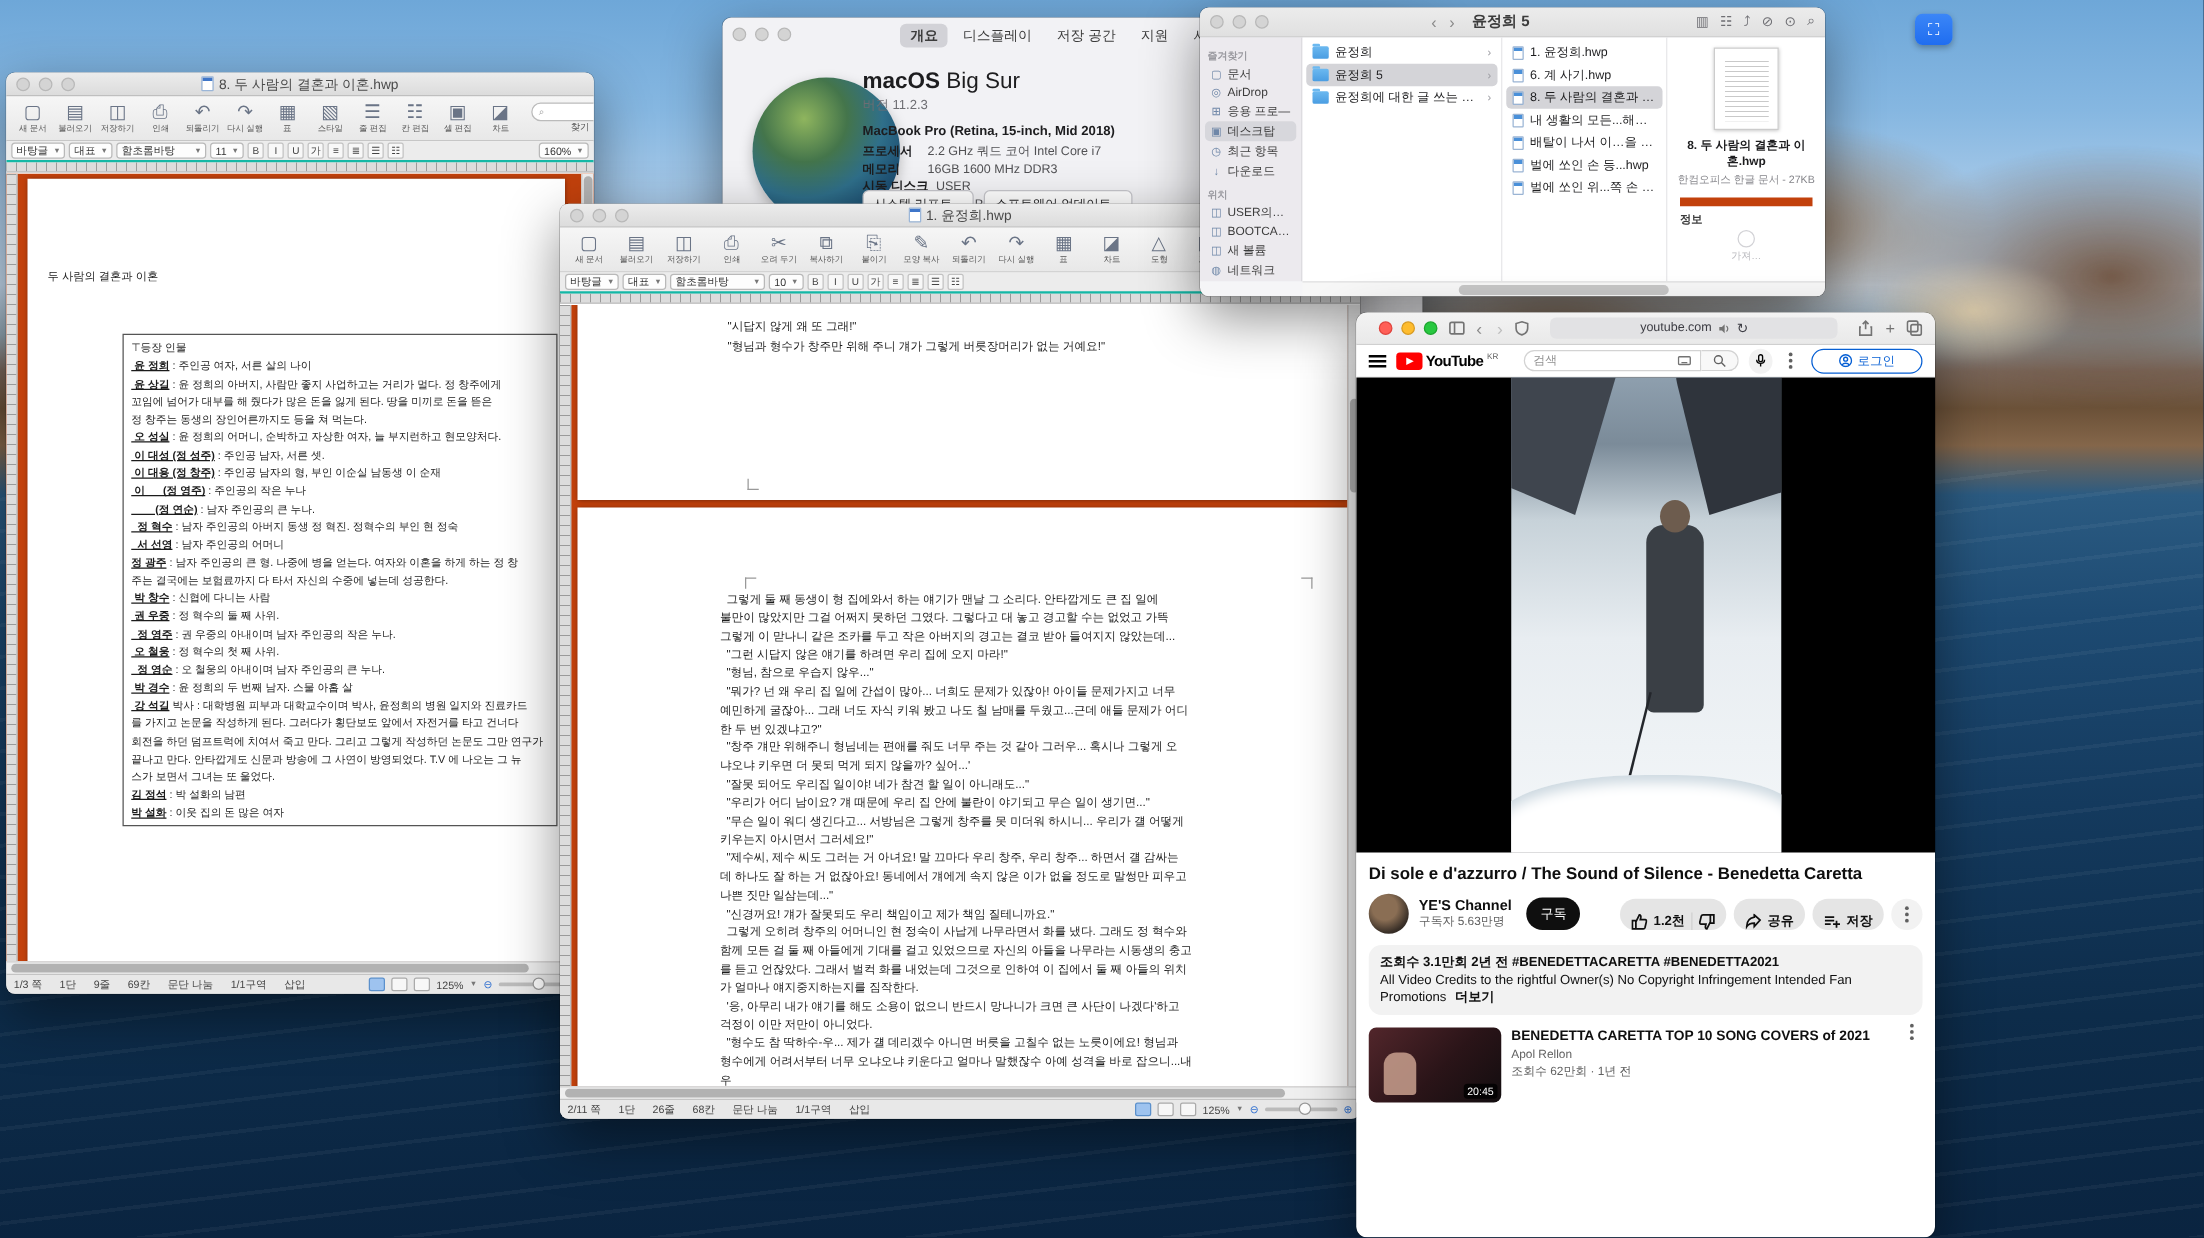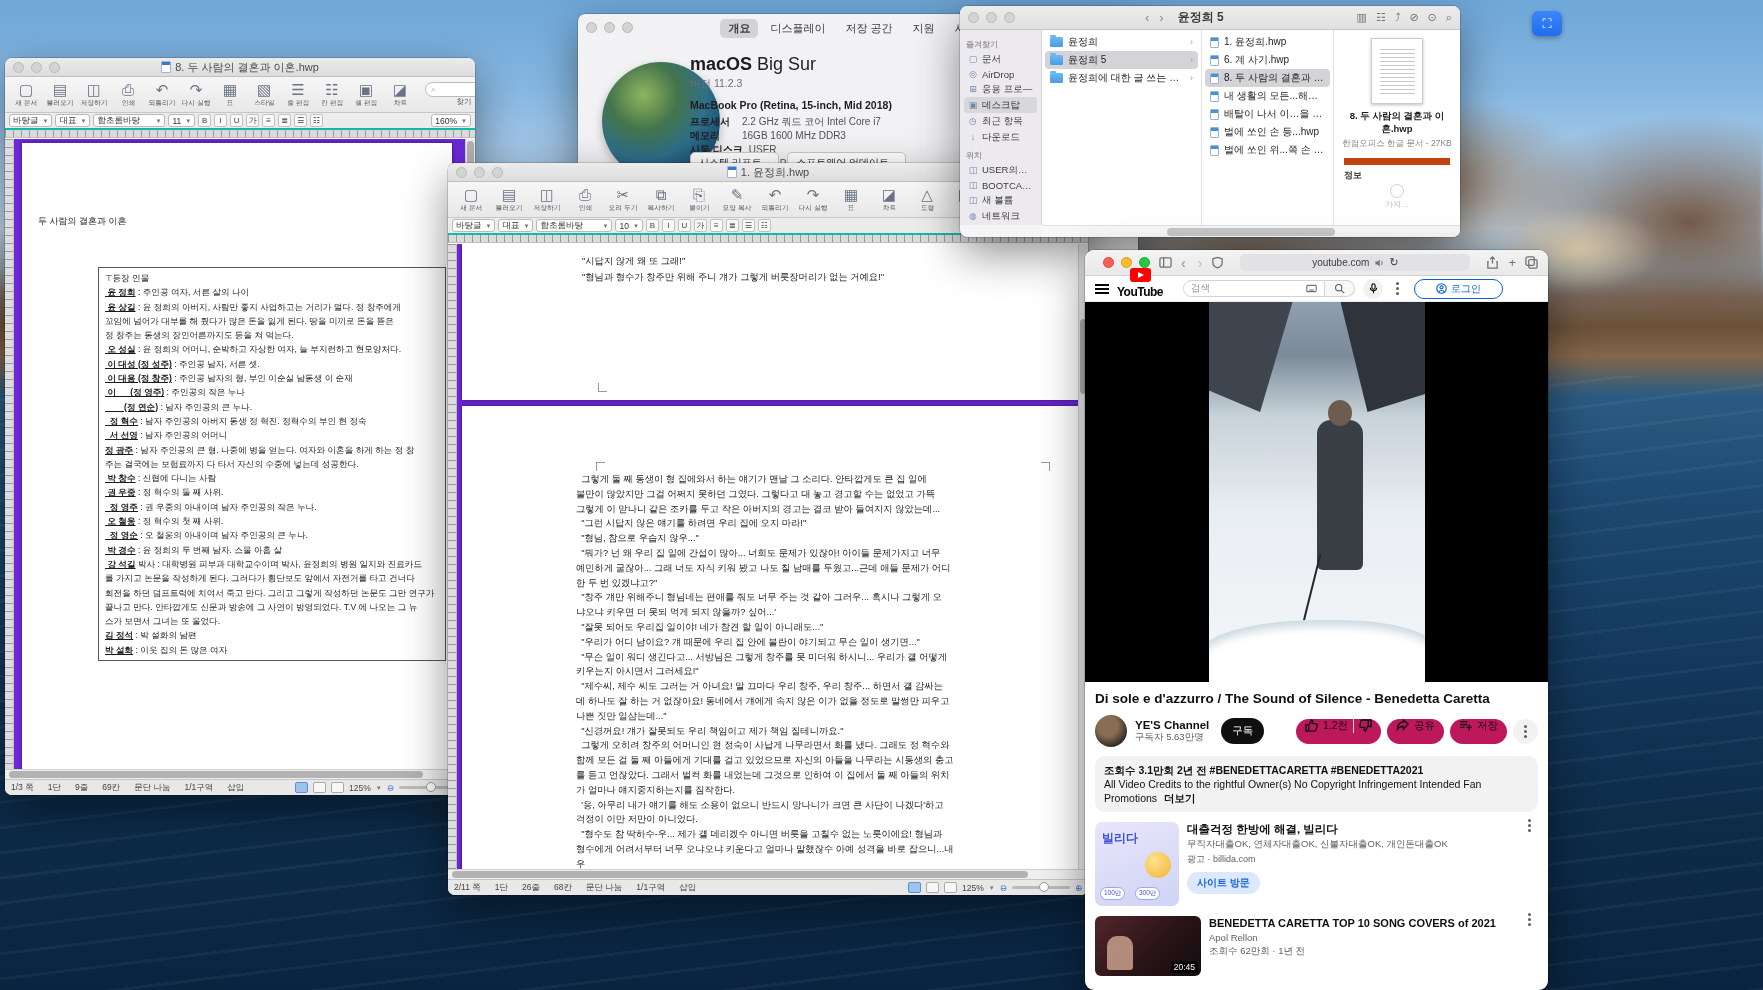--- a/index.html
+++ b/index.html
@@ -44,21 +44,21 @@
     gap:3px;padding:0 4px;font-size:8.5px;color:#333;overflow:hidden;}
   .dd{height:13px;background:#fdfdfd;border:1px solid #b9b9b9;border-radius:3px;display:flex;
     align-items:center;padding:0 3px;gap:4px;white-space:nowrap;}
   .dd .car{font-size:6px;color:#777;}
   .mini{width:13px;height:13px;border:1px solid #c2c2c2;border-radius:2px;background:#f8f8f8;
     display:flex;align-items:center;justify-content:center;font-size:8px;color:#444;}
   .ruler{height:8px;background:#dcdcdc;border-bottom:1px solid #bdbdbd;
     background-image:repeating-linear-gradient(90deg,#9a9a9a 0 1px,transparent 1px 8px);}
   .vruler{position:absolute;top:0;bottom:0;left:0;width:9px;background:#dcdcdc;border-right:1px solid #bdbdbd;
     background-image:repeating-linear-gradient(180deg,#9a9a9a 0 1px,transparent 1px 8px);}
-  .canvas{position:absolute;left:0;right:0;background:#6d28d9;overflow:hidden;}
+  .canvas{position:absolute;left:0;right:0;background:#c2410c;overflow:hidden;}
   .page{position:absolute;background:#fff;box-shadow:0 0 4px rgba(0,0,0,.5);}
   .vsb{position:absolute;top:0;bottom:0;right:0;width:10px;background:#efefef;border-left:1px solid #cfcfcf;}
   .vsb .th{position:absolute;left:1px;right:1px;border-radius:4px;background:#b2b2b2;}
   .hsb{height:10px;background:#efefef;border-top:1px solid #cfcfcf;position:relative;}
   .hsb .th{position:absolute;top:1px;bottom:1px;border-radius:4px;background:#b2b2b2;}
   .sbar{height:16px;background:#e8e8e8;border-top:1px solid #c4c4c4;display:flex;align-items:center;
     font-size:8.5px;color:#444;padding:0 6px;gap:14px;}
   .sbar .zctl{margin-left:auto;display:flex;align-items:center;gap:5px;}
   .vicon{width:13px;height:11px;border:1px solid #aaa;background:#f7f7f7;border-radius:2px;}
   .vicon.on{background:#9ec3ef;border-color:#5b90cc;}
@@ -120,21 +120,21 @@
   #safari{border-radius:9px;}
   .schrome{height:26px;background:linear-gradient(#f3f3f3,#e9e9e9);border-bottom:1px solid #cfcfcf;
     display:flex;align-items:center;padding:0 10px;gap:9px;color:#737373;}
   .schrome .nav{font-size:14px;color:#8a8a8a;display:flex;gap:12px;}
   .urlpill{margin:0 auto;width:230px;height:17px;background:#e2e2e4;border-radius:5px;display:flex;
     align-items:center;justify-content:center;font-size:10px;color:#3c3c43;gap:5px;}
   .sicn{width:13px;height:13px;fill:none;stroke:#737373;stroke-width:1.4;}
   .ythead{height:26px;background:#fff;display:flex;align-items:center;padding:0 10px;gap:8px;border-bottom:1px solid #eee;}
   .burger{width:14px;height:10px;border-top:2px solid #030303;border-bottom:2px solid #030303;position:relative;}
   .burger:before{content:"";position:absolute;left:0;right:0;top:2px;height:2px;background:#030303;}
-  .ytlogo{display:flex;align-items:center;gap:3px;flex-direction:column;}
+  .ytlogo{display:flex;align-items:center;gap:3px;}
   .ytmark{width:21px;height:14px;background:#f00;border-radius:3px;position:relative;}
   .ytmark:before{content:"";position:absolute;left:8px;top:4px;border-left:6px solid #fff;border-top:3.5px solid transparent;border-bottom:3.5px solid transparent;}
   .ytword{font-size:12px;font-weight:bold;color:#030303;letter-spacing:-.5px;}
   .ytkr{font-size:6.5px;color:#606060;align-self:flex-start;}
   .ysearch{display:flex;align-items:center;margin-left:12px;}
   .ysearch .fld{width:142px;height:17px;border:1px solid #d3d3d3;border-radius:9px 0 0 9px;display:flex;align-items:center;
     padding:0 7px;font-size:9.5px;color:#909090;justify-content:space-between;}
   .ysearch .btn{width:30px;height:17px;border:1px solid #d3d3d3;border-left:none;border-radius:0 9px 9px 0;
     background:#f8f8f8;display:flex;align-items:center;justify-content:center;}
   .micbtn{width:20px;height:20px;border-radius:50%;background:#f2f2f2;display:flex;align-items:center;justify-content:center;}
@@ -152,22 +152,22 @@
   .cable{position:absolute;left:96px;top:250px;width:2px;height:120px;background:#23262b;transform:rotate(14deg);}
   .snow{position:absolute;bottom:-8px;left:-10px;right:-10px;height:70px;background:#fff;border-radius:50% 40% 0 0;box-shadow:inset 0 6px 10px #ccd8e0;}
   .ytmain{padding:8px 10px 0;background:#fff;}
   .vtitle{font-size:13.5px;font-weight:bold;color:#0f0f0f;line-height:17px;}
   .chrow{display:flex;align-items:center;margin-top:8px;gap:8px;}
   .avatar{width:32px;height:32px;border-radius:50%;background:radial-gradient(circle at 40% 35%,#8a6e54 0 35%,#3a3028 70%,#181512);}
   .chmeta .n{font-size:11.5px;font-weight:bold;color:#0f0f0f;}
   .chmeta .s{font-size:9.5px;color:#606060;}
   .subbtn{background:#0f0f0f;color:#fff;font-size:10.5px;border-radius:15px;padding:6px 11px;margin-left:4px;}
   .acts{margin-left:auto;display:flex;align-items:center;gap:6px;}
-  .pill{height:25px;background:#be185d;border-radius:13px;display:flex;align-items:flex-start;gap:5px;
-    font-size:10.5px;font-weight:normal;color:#0f0f0f;padding:0 9px;}
+  .pill{height:25px;background:#e5e5e5;border-radius:13px;display:flex;align-items:flex-end;gap:5px;
+    font-size:10.5px;font-weight:bold;color:#0f0f0f;padding:0 9px;}
   .pill .sep{width:1px;height:14px;background:#d0d0d0;}
   .ic12{width:13px;height:13px;fill:none;stroke:#0f0f0f;stroke-width:1.5;}
   .morebtn{width:25px;height:25px;border-radius:50%;background:#f2f2f2;display:flex;align-items:center;justify-content:center;}
   .descbox{margin-top:9px;background:#f2f2f2;border-radius:10px;padding:7px 9px;font-size:10.5px;color:#0f0f0f;line-height:14px;}
   .descbox .l1{font-weight:bold;}
   .descbox .more{font-weight:bold;color:#0f0f0f;display:inline;margin-left:4px;}
   .adrow,.nvrow{display:flex;margin-top:10px;gap:8px;position:relative;}
   .adthumb{width:84px;height:84px;border-radius:7px;flex:0 0 auto;background:linear-gradient(160deg,#e8e6fb,#cfd3f5);
     position:relative;overflow:hidden;}
   .adbrand{position:absolute;top:8px;left:7px;font-size:12px;font-weight:bold;color:#3f51d6;}
@@ -949,35 +949,20 @@
         <div class="l1">조회수 3.1만회 2년 전 #BENEDETTACARETTA #BENEDETTA2021</div>
         
           <div style="display:inline;">All Video Credits to the rightful Owner(s)</div>
         
           <div style="display:inline;">No Copyright Infringement Intended</div>
         
           <div style="display:inline;">Fan Promotions</div>
         
         <span class="more">더보기</span>
       </div>
-      <div class="adrow">
-        <div class="adthumb">
-          <span class="adbrand">빌리다</span>
-          <span class="adcoin"></span>
-          <span class="adb b1">100만</span>
-          <span class="adb b2">300만</span>
-        </div>
-        <div style="flex:1;min-width:0;">
-          <div class="adtitle">대출걱정 한방에 해결, 빌리다</div>
-          <div class="addesc">무직자대출OK, 연체자대출OK, 신불자대출OK, 개인돈대출OK</div>
-          <div class="admeta">광고 · billida.com</div>
-          <span class="adcta">사이트 방문</span>
-        </div>
-        <span class="rkebab kebab"></span>
-      </div>
       <div class="nvrow">
         <div class="nvthumb">
           <span class="dur">20:45</span>
         </div>
         <div style="flex:1;min-width:0;">
           <div class="nvtitle">BENEDETTA CARETTA TOP 10 SONG COVERS of 2021</div>
           <div class="nvmeta">Apol Rellon</div>
           <div class="nvmeta">조회수 62만회 · 1년 전</div>
         </div>
         <span class="rkebab kebab"></span>

